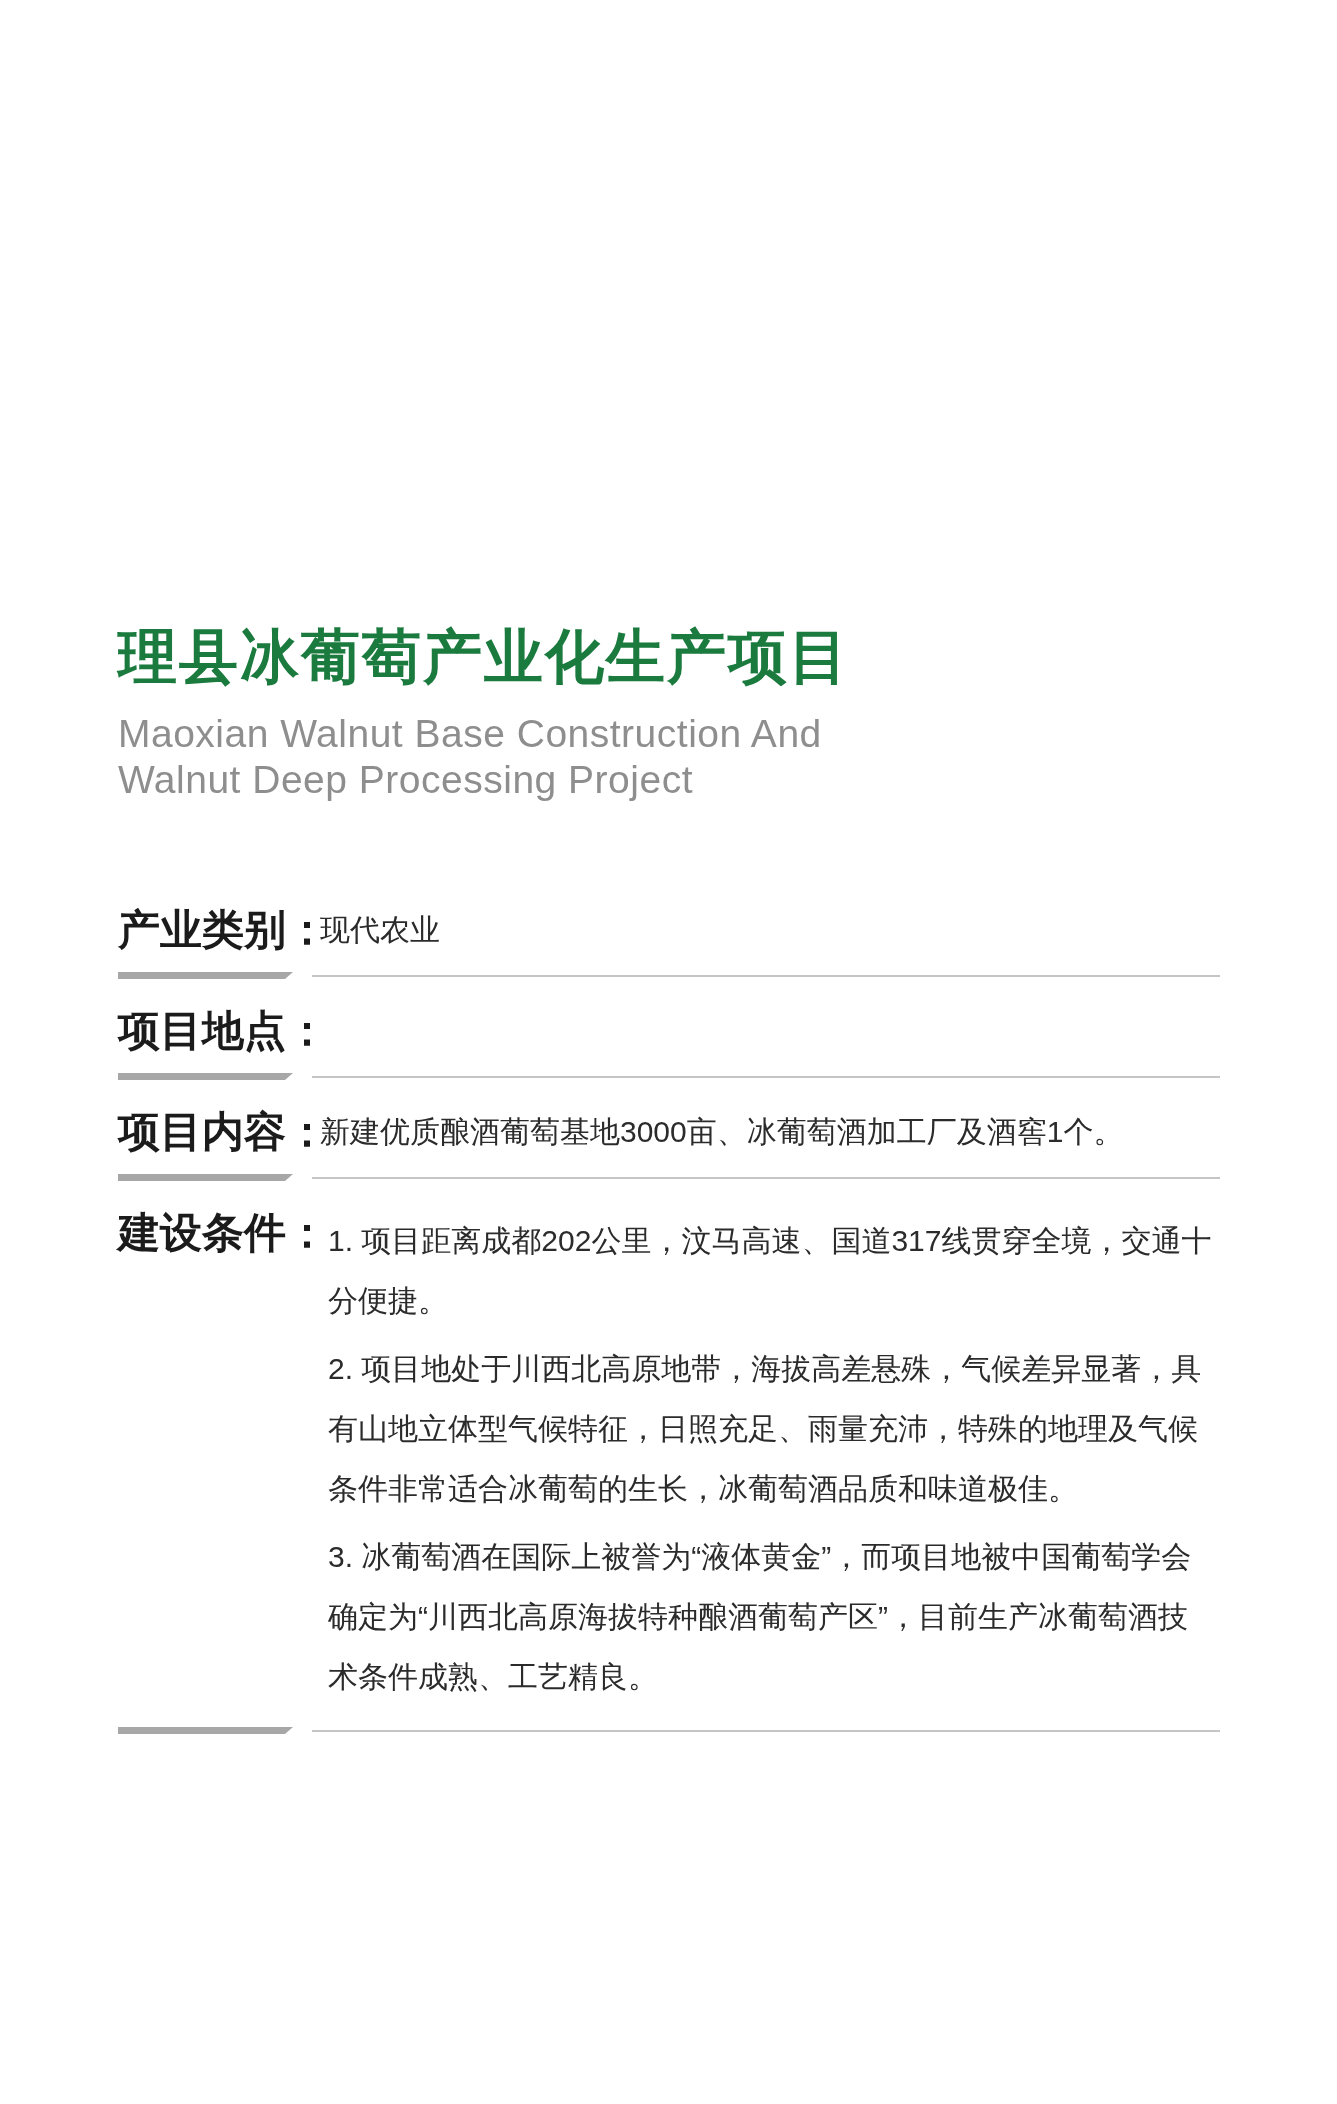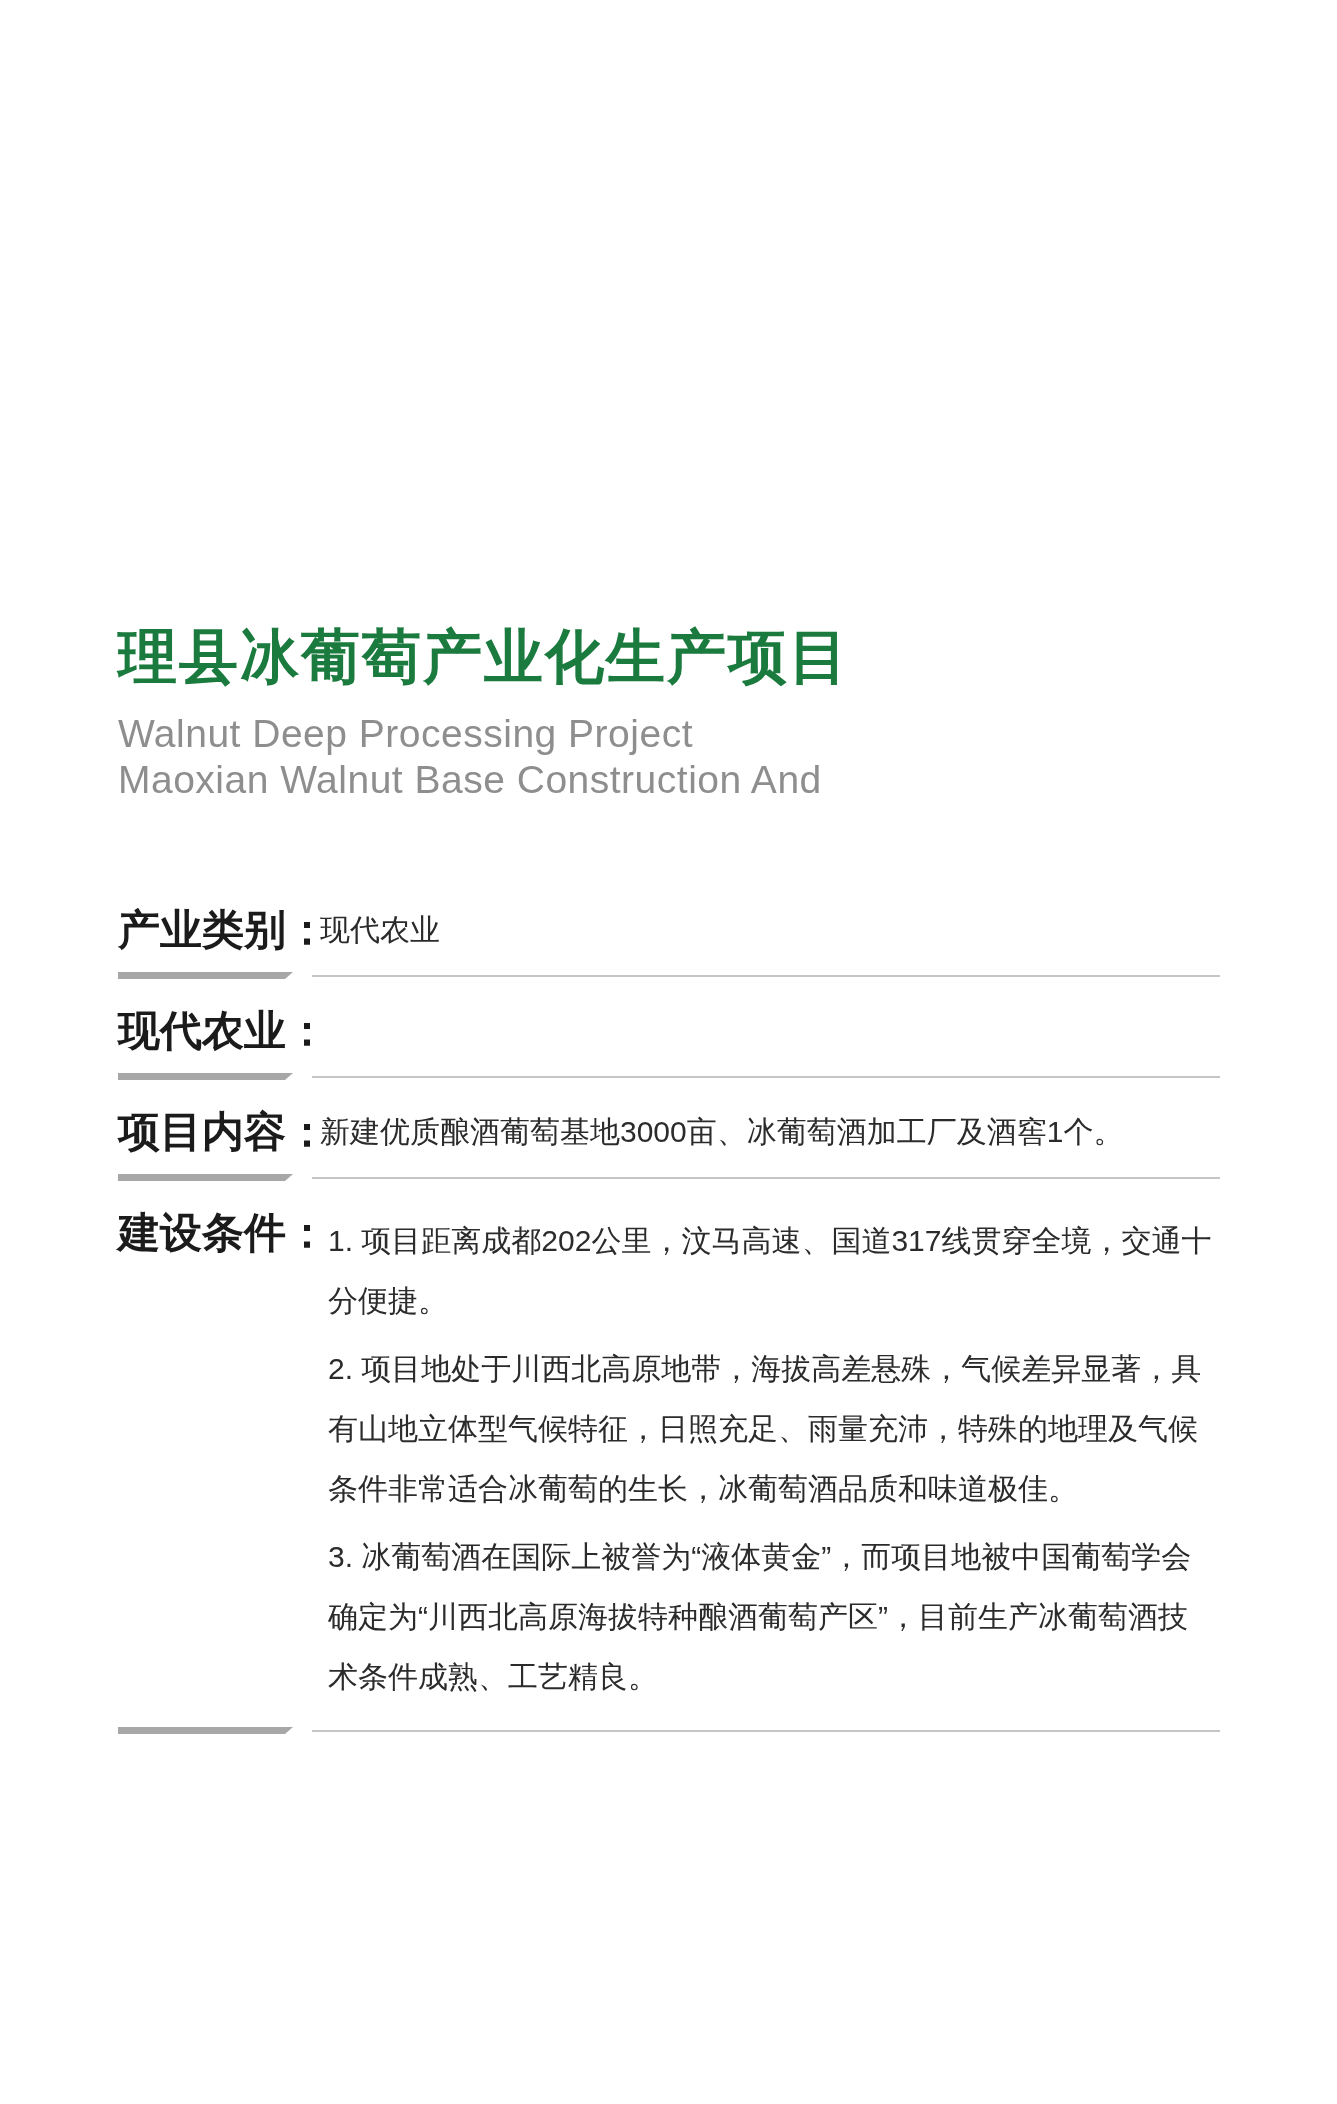--- a/index.html
+++ b/index.html
@@ -82,38 +82,38 @@
   }
 </style>
 </head>
 <body>
 
 <div class="doc">
 
   <h1 class="page-title">理县冰葡萄产业化生产项目</h1>
 
   <div class="page-subtitle">
+    <div>Maoxian Walnut Base Construction And</div>
     <div>Walnut Deep Processing Project</div>
-    <div>Maoxian Walnut Base Construction And</div>
   </div>
 
   <div class="fields">
 
     <div class="field-row">
       <div class="field-label">产业类别：</div>
       <div class="field-value">现代农业</div>
     </div>
 
     <div class="divider">
       <span class="bar"></span>
       <span class="line"></span>
     </div>
 
     <div class="field-row">
-      <div class="field-label">现代农业：</div>
+      <div class="field-label">项目地点：</div>
     </div>
 
     <div class="divider">
       <span class="bar"></span>
       <span class="line"></span>
     </div>
 
     <div class="field-row">
       <div class="field-label">项目内容：</div>
       <div class="field-value">新建优质酿酒葡萄基地3000亩、冰葡萄酒加工厂及酒窖1个。</div>

